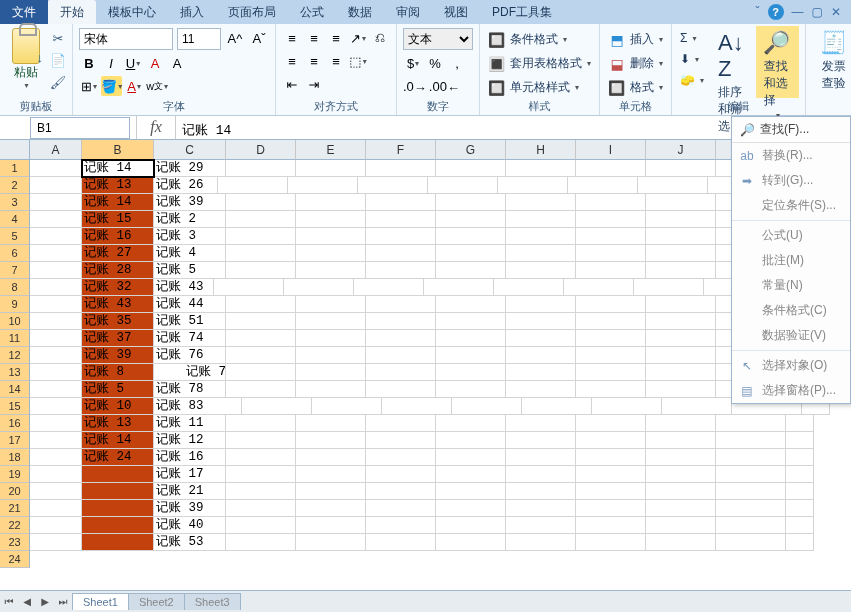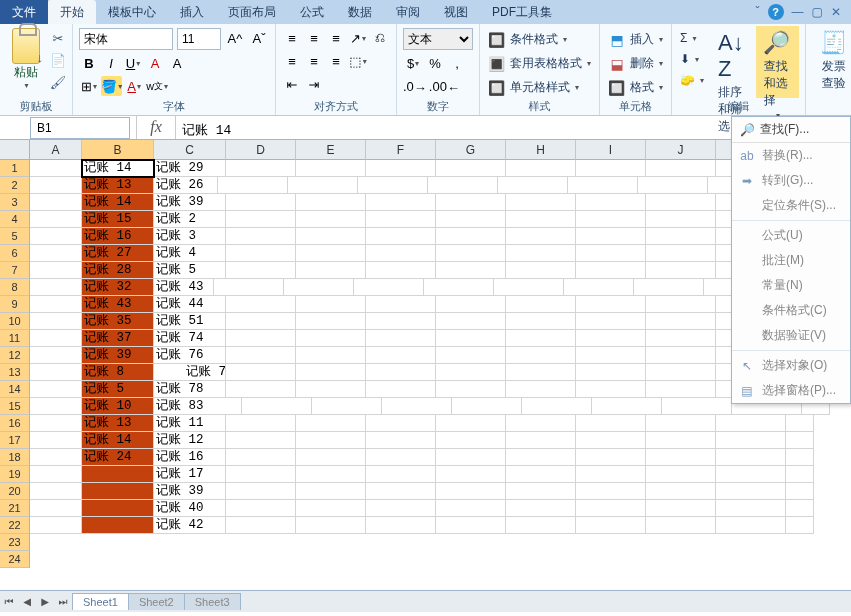--- a/index.html
+++ b/index.html
@@ -587,20 +587,34 @@
         <div class="cell" style="width: 70px;"></div>
         <div class="cell" style="width: 70px;"></div>
         <div class="cell" style="width: 70px;"></div>
         <div class="cell" style="width: 70px;"></div>
         <div class="cell" style="width: 70px;"></div>
         <div class="cell" style="width: 28px;"></div>
       </div>
       <div class="row">
         <div class="cell" style="width: 52px;"></div>
         <div class="cell selcol" style="width: 72px;"></div>
+        <div class="cell" style="width: 72px;">记账 21</div>
+        <div class="cell" style="width: 70px;"></div>
+        <div class="cell" style="width: 70px;"></div>
+        <div class="cell" style="width: 70px;"></div>
+        <div class="cell" style="width: 70px;"></div>
+        <div class="cell" style="width: 70px;"></div>
+        <div class="cell" style="width: 70px;"></div>
+        <div class="cell" style="width: 70px;"></div>
+        <div class="cell" style="width: 70px;"></div>
+        <div class="cell" style="width: 28px;"></div>
+      </div>
+      <div class="row">
+        <div class="cell" style="width: 52px;"></div>
+        <div class="cell selcol" style="width: 72px;"></div>
         <div class="cell" style="width: 72px;">记账 39</div>
         <div class="cell" style="width: 70px;"></div>
         <div class="cell" style="width: 70px;"></div>
         <div class="cell" style="width: 70px;"></div>
         <div class="cell" style="width: 70px;"></div>
         <div class="cell" style="width: 70px;"></div>
         <div class="cell" style="width: 70px;"></div>
         <div class="cell" style="width: 70px;"></div>
         <div class="cell" style="width: 70px;"></div>
         <div class="cell" style="width: 28px;"></div>
@@ -615,21 +629,21 @@
         <div class="cell" style="width: 70px;"></div>
         <div class="cell" style="width: 70px;"></div>
         <div class="cell" style="width: 70px;"></div>
         <div class="cell" style="width: 70px;"></div>
         <div class="cell" style="width: 70px;"></div>
         <div class="cell" style="width: 28px;"></div>
       </div>
       <div class="row">
         <div class="cell" style="width: 52px;"></div>
         <div class="cell selcol" style="width: 72px;"></div>
-        <div class="cell" style="width: 72px;">记账 42</div>
+        <div class="cell" style="width: 72px;">记账 53</div>
         <div class="cell" style="width: 70px;"></div>
         <div class="cell" style="width: 70px;"></div>
         <div class="cell" style="width: 70px;"></div>
         <div class="cell" style="width: 70px;"></div>
         <div class="cell" style="width: 70px;"></div>
         <div class="cell" style="width: 70px;"></div>
         <div class="cell" style="width: 70px;"></div>
         <div class="cell" style="width: 70px;"></div>
         <div class="cell" style="width: 28px;"></div>
       </div>

